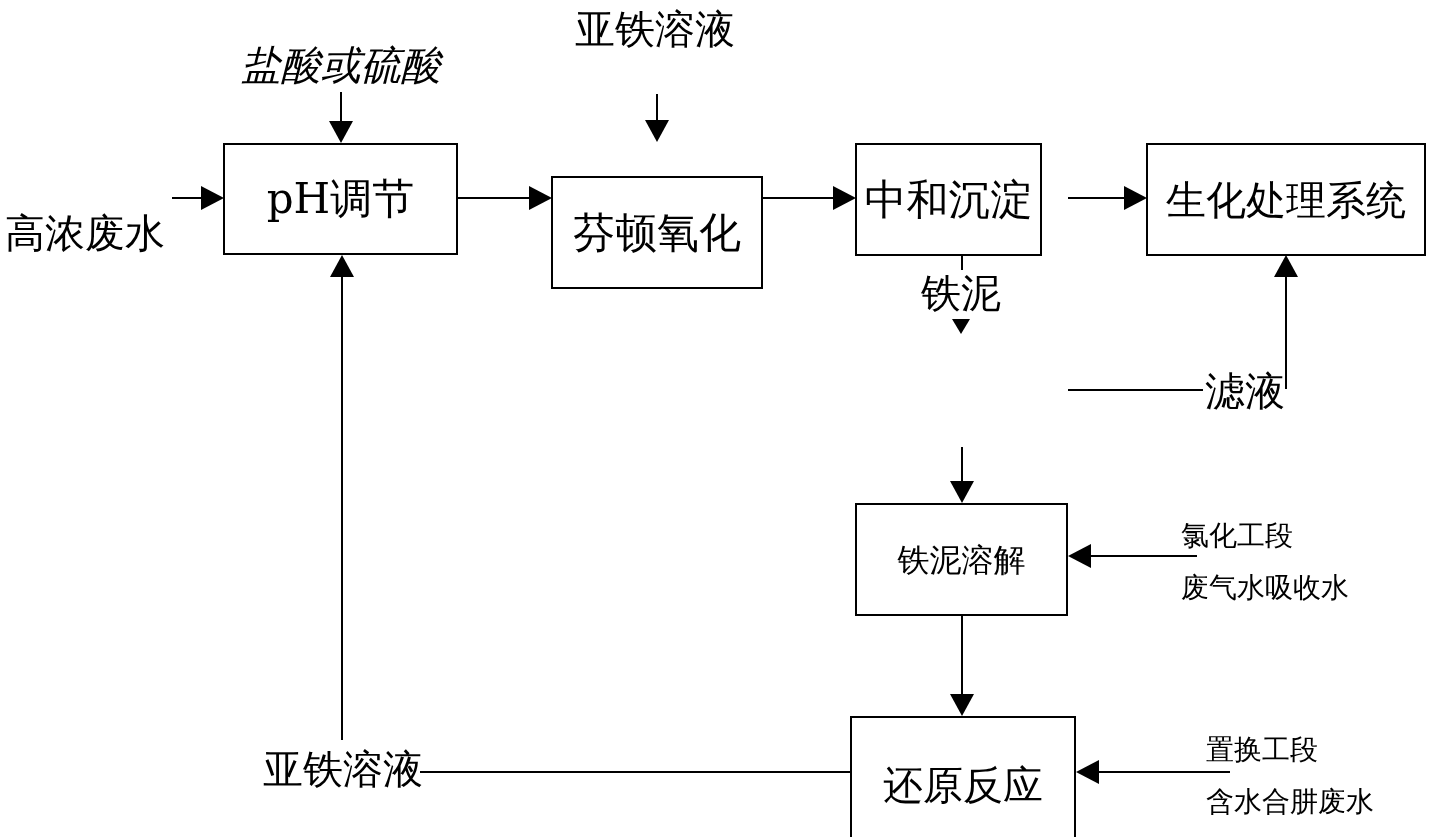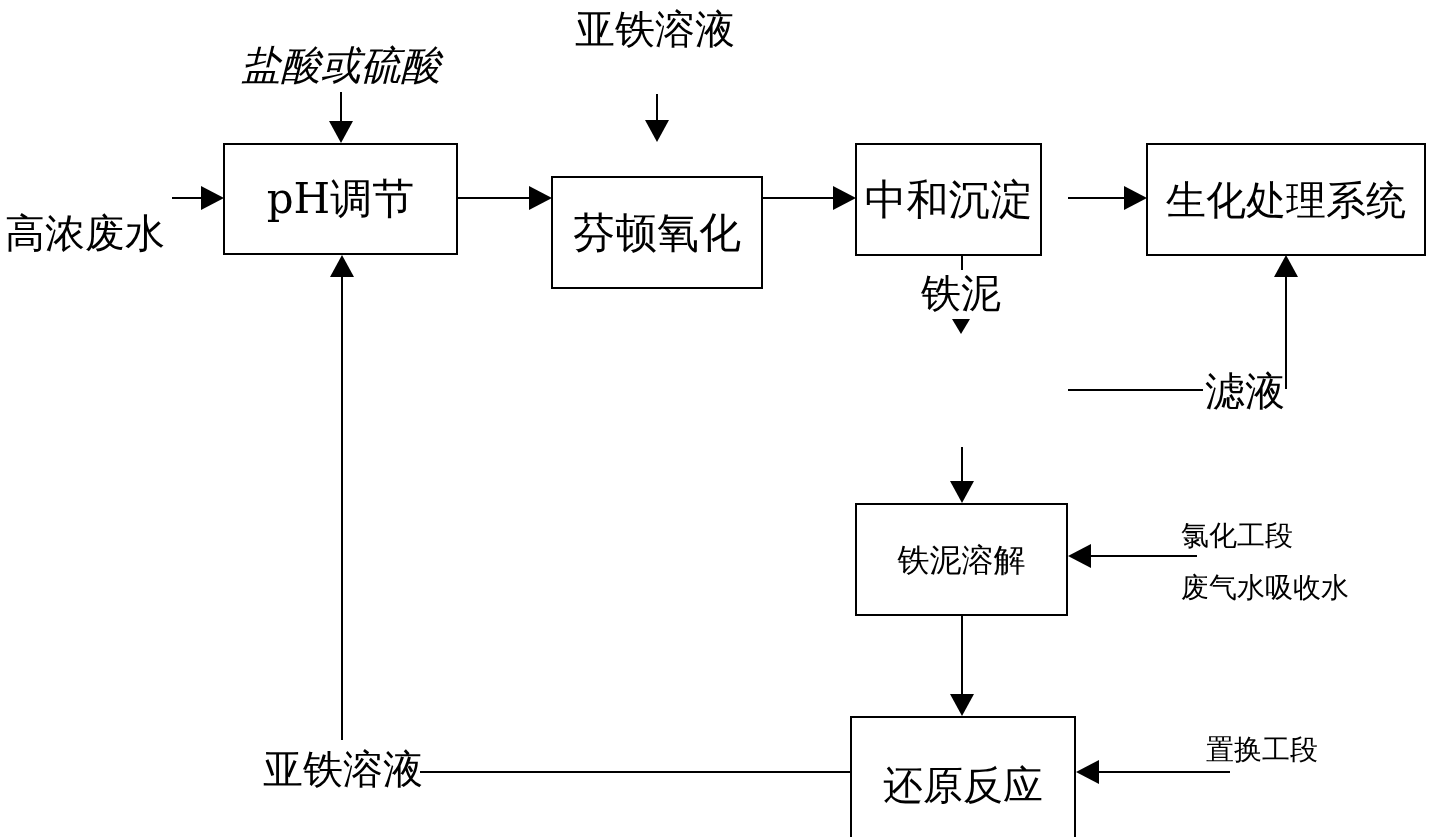--- a/index.html
+++ b/index.html
@@ -104,17 +104,18 @@
 
   <div class="lbl" style="left:1203px;top:368px;width:84px;">滤液</div>
 
   <div class="lbl2" style="left:1181px;top:510px;width:241px;">
     <div>氯化工段</div>
     <div>废气水吸收水</div>
   </div>
 
   <div class="lbl2" style="left:1206px;top:724px;width:242px;">
     <div>置换工段</div>
+    <div>含水合肼废水</div>
   </div>
 
   <div class="lbl" style="left:263px;top:746px;width:156px;">亚铁溶液</div>
 
 </div>
 
 </body></html>

